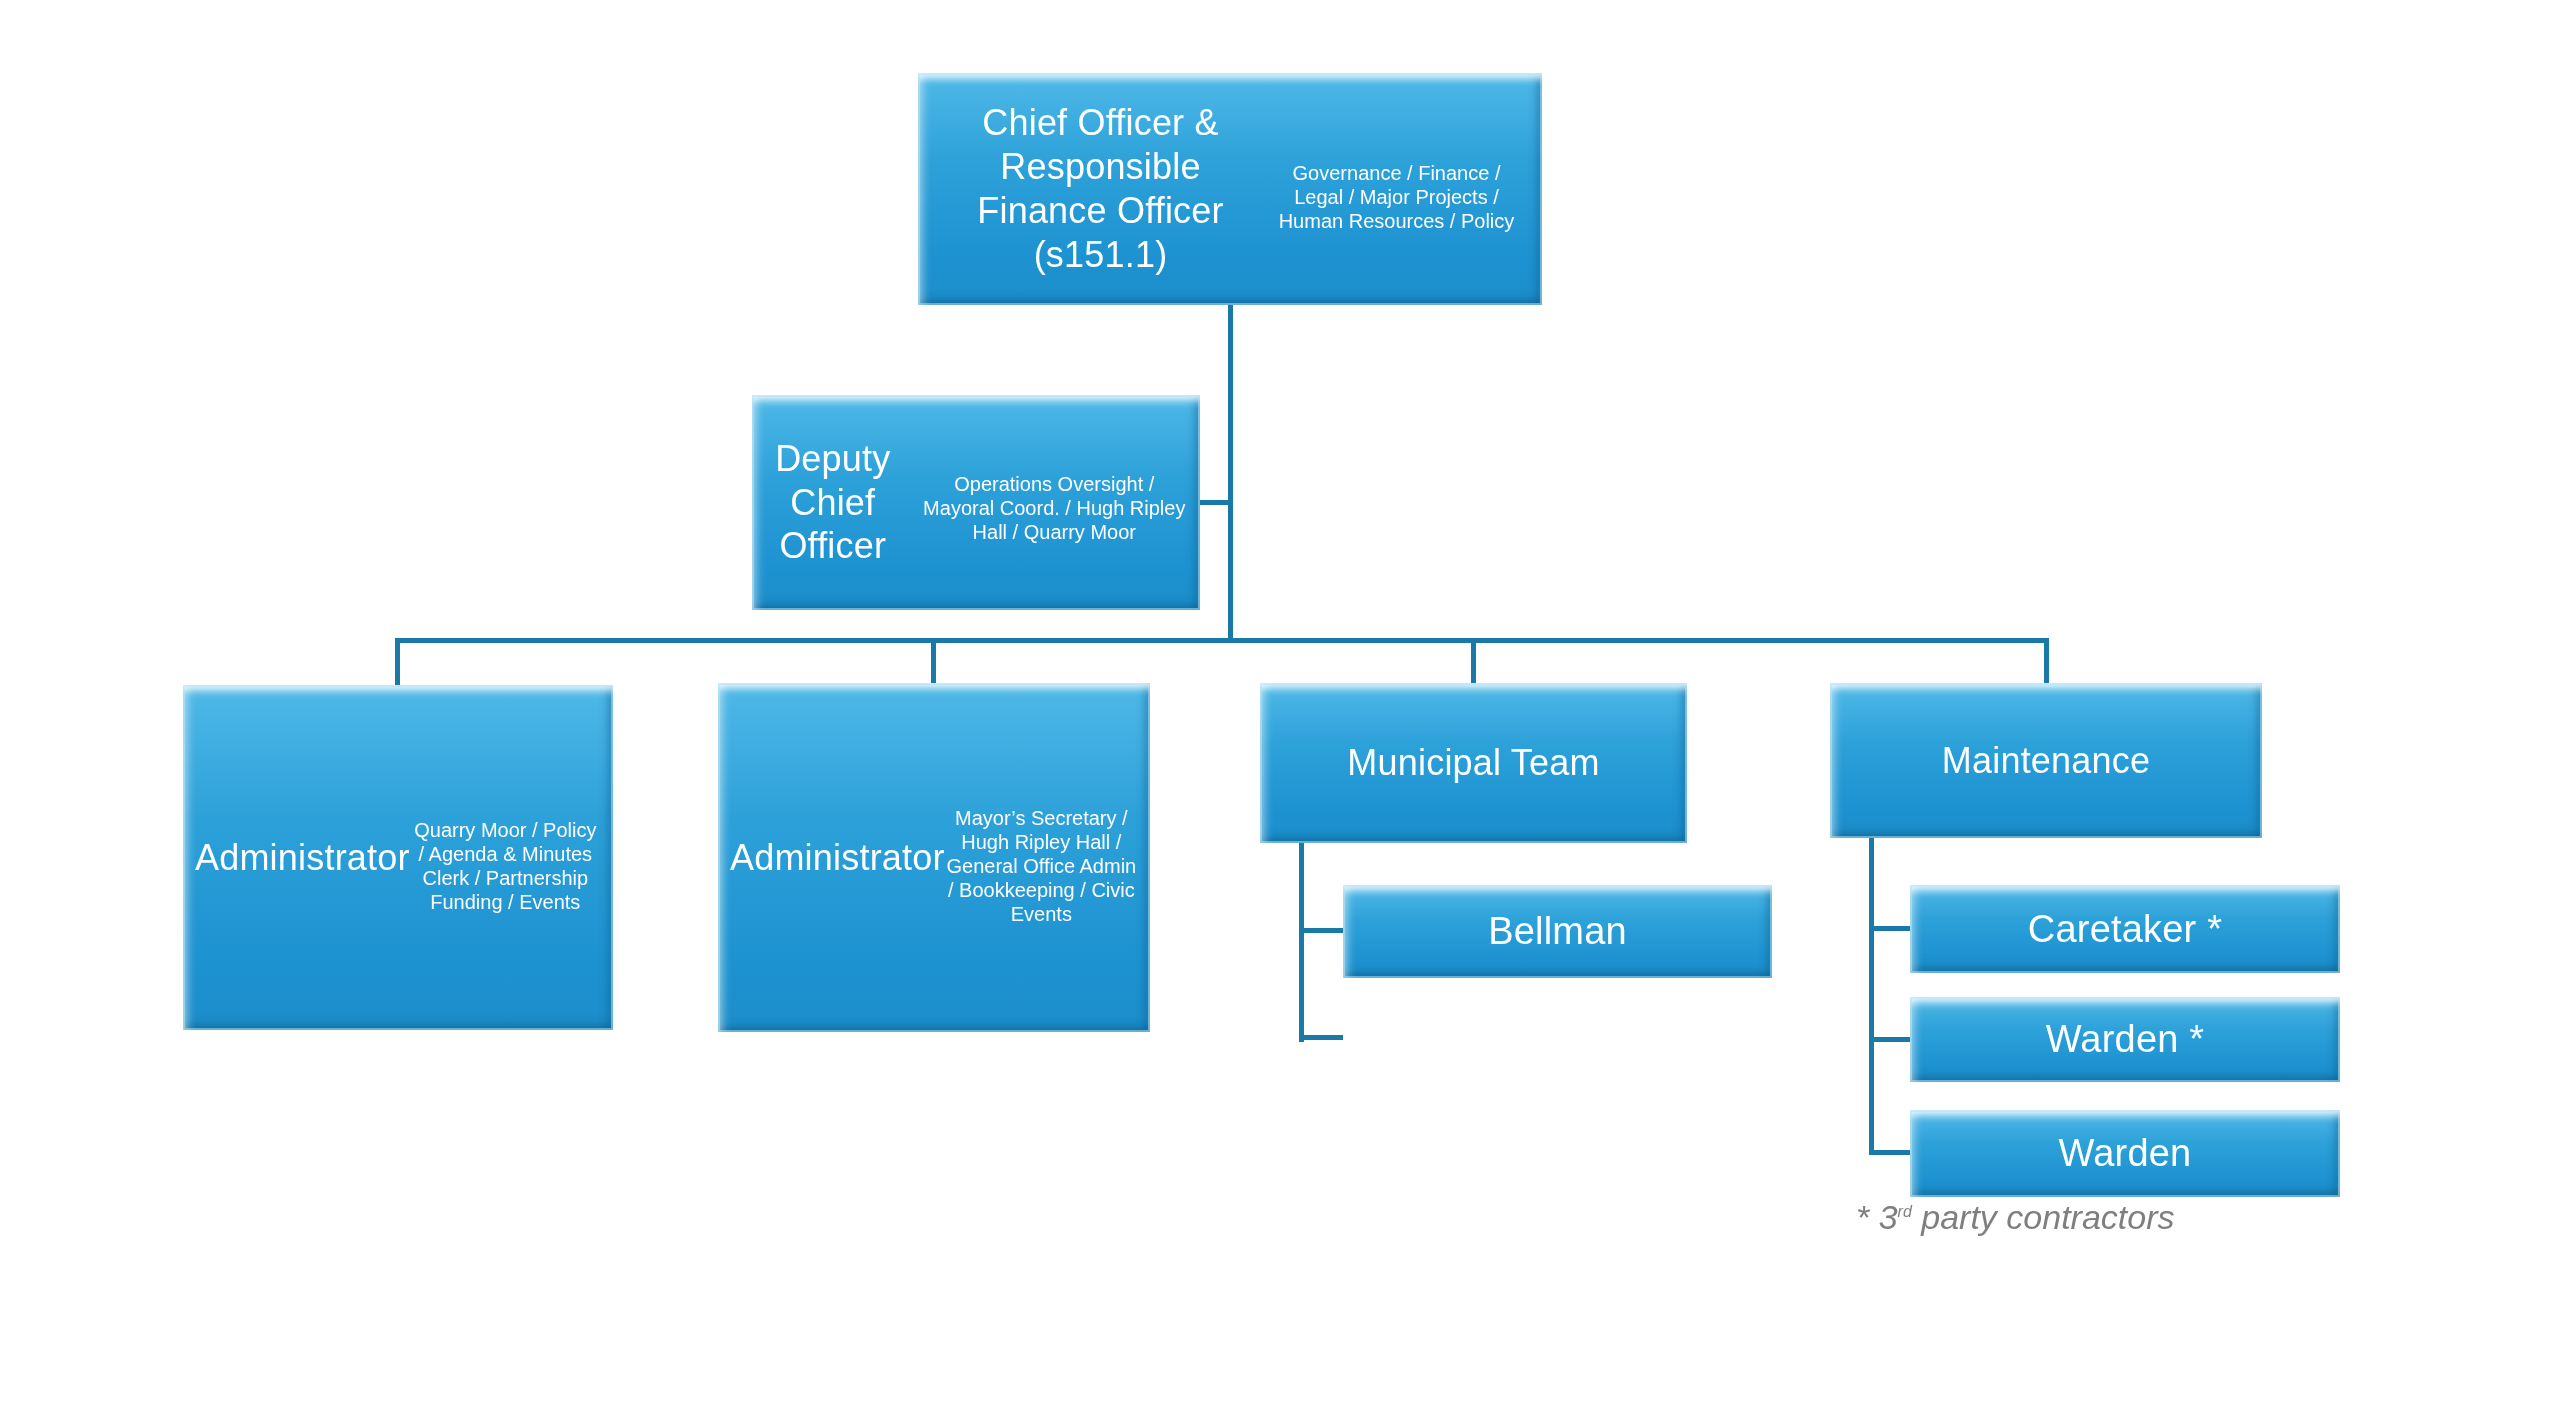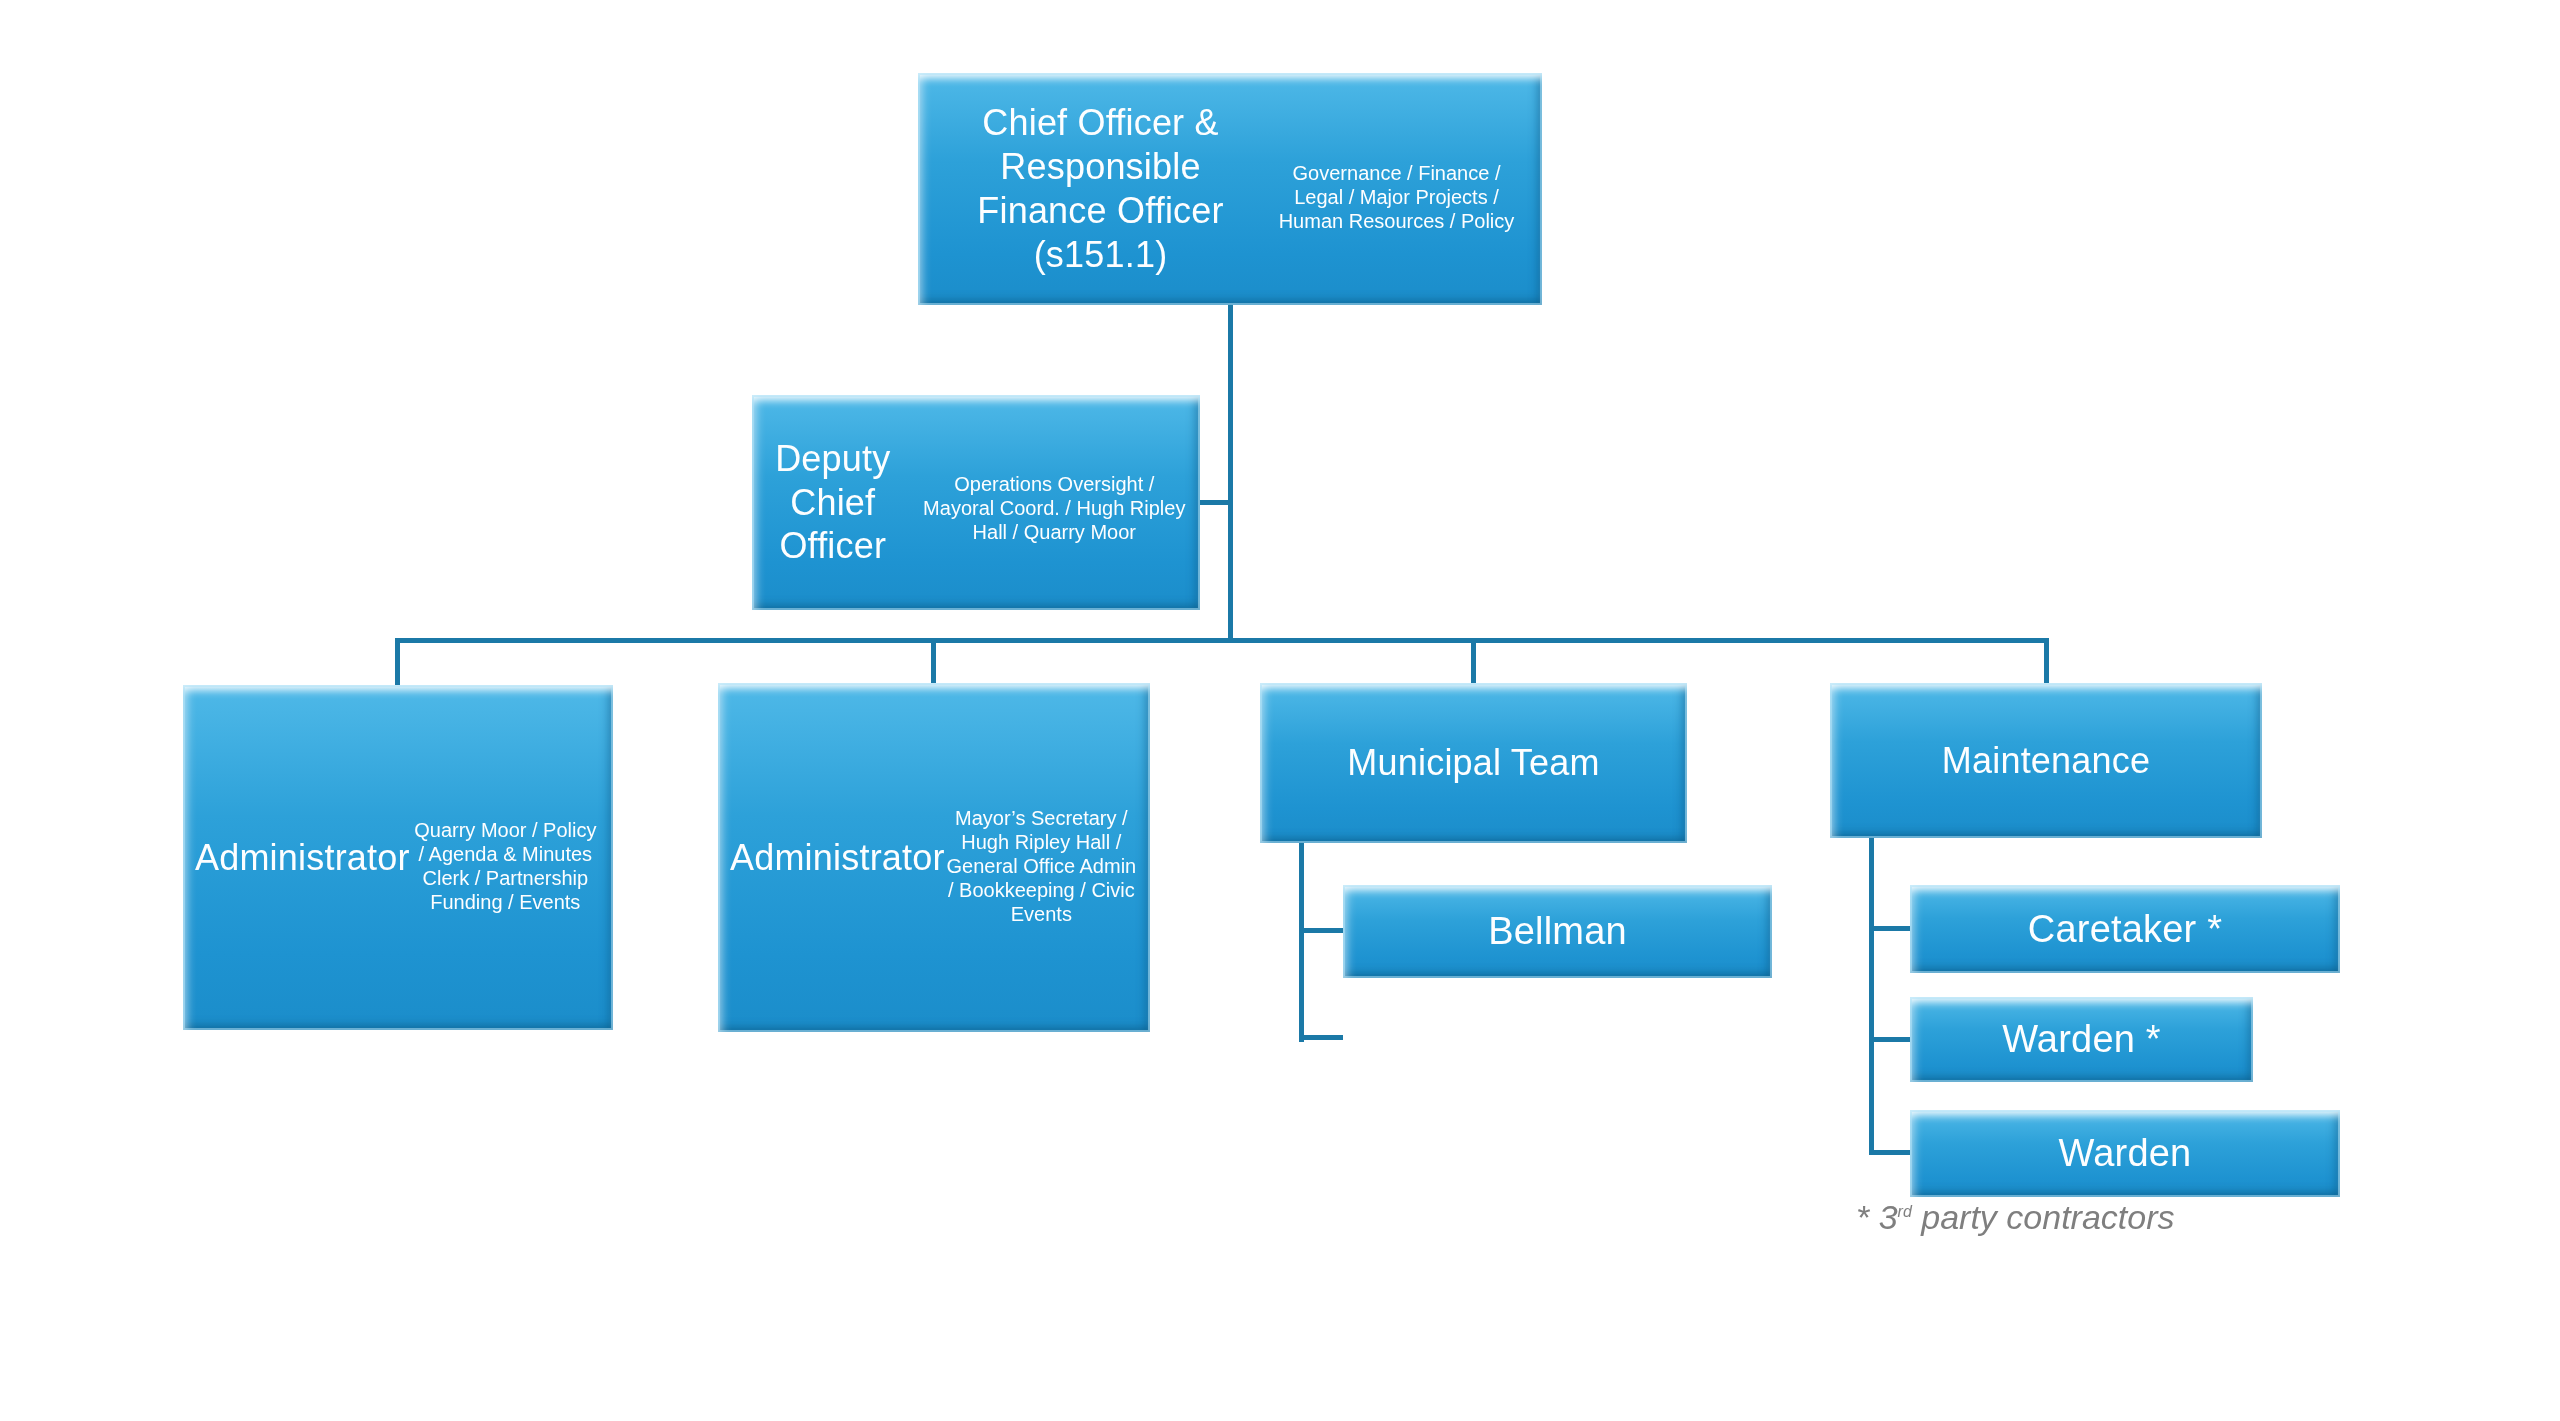--- a/index.html
+++ b/index.html
@@ -117,21 +117,21 @@
 
   <div class="node bar" style="left:1343px; top:885px; width:429px; height:93px;">
     <div class="title">Bellman</div>
   </div>
 
 
   <div class="node bar" style="left:1910px; top:885px; width:430px; height:88px;">
     <div class="title">Caretaker *</div>
   </div>
 
-  <div class="node bar" style="left:1910px; top:997px; width:343px; height:85px;">
+  <div class="node bar" style="left:1910px; top:997px; width:430px; height:85px;">
     <div class="title">Warden *</div>
   </div>
 
   <div class="node bar" style="left:1910px; top:1110px; width:430px; height:87px;">
     <div class="title">Warden</div>
   </div>
 
   <div class="footnote">
     <span>* 3</span><sup>rd</sup><span> party contractors</span>
   </div>

